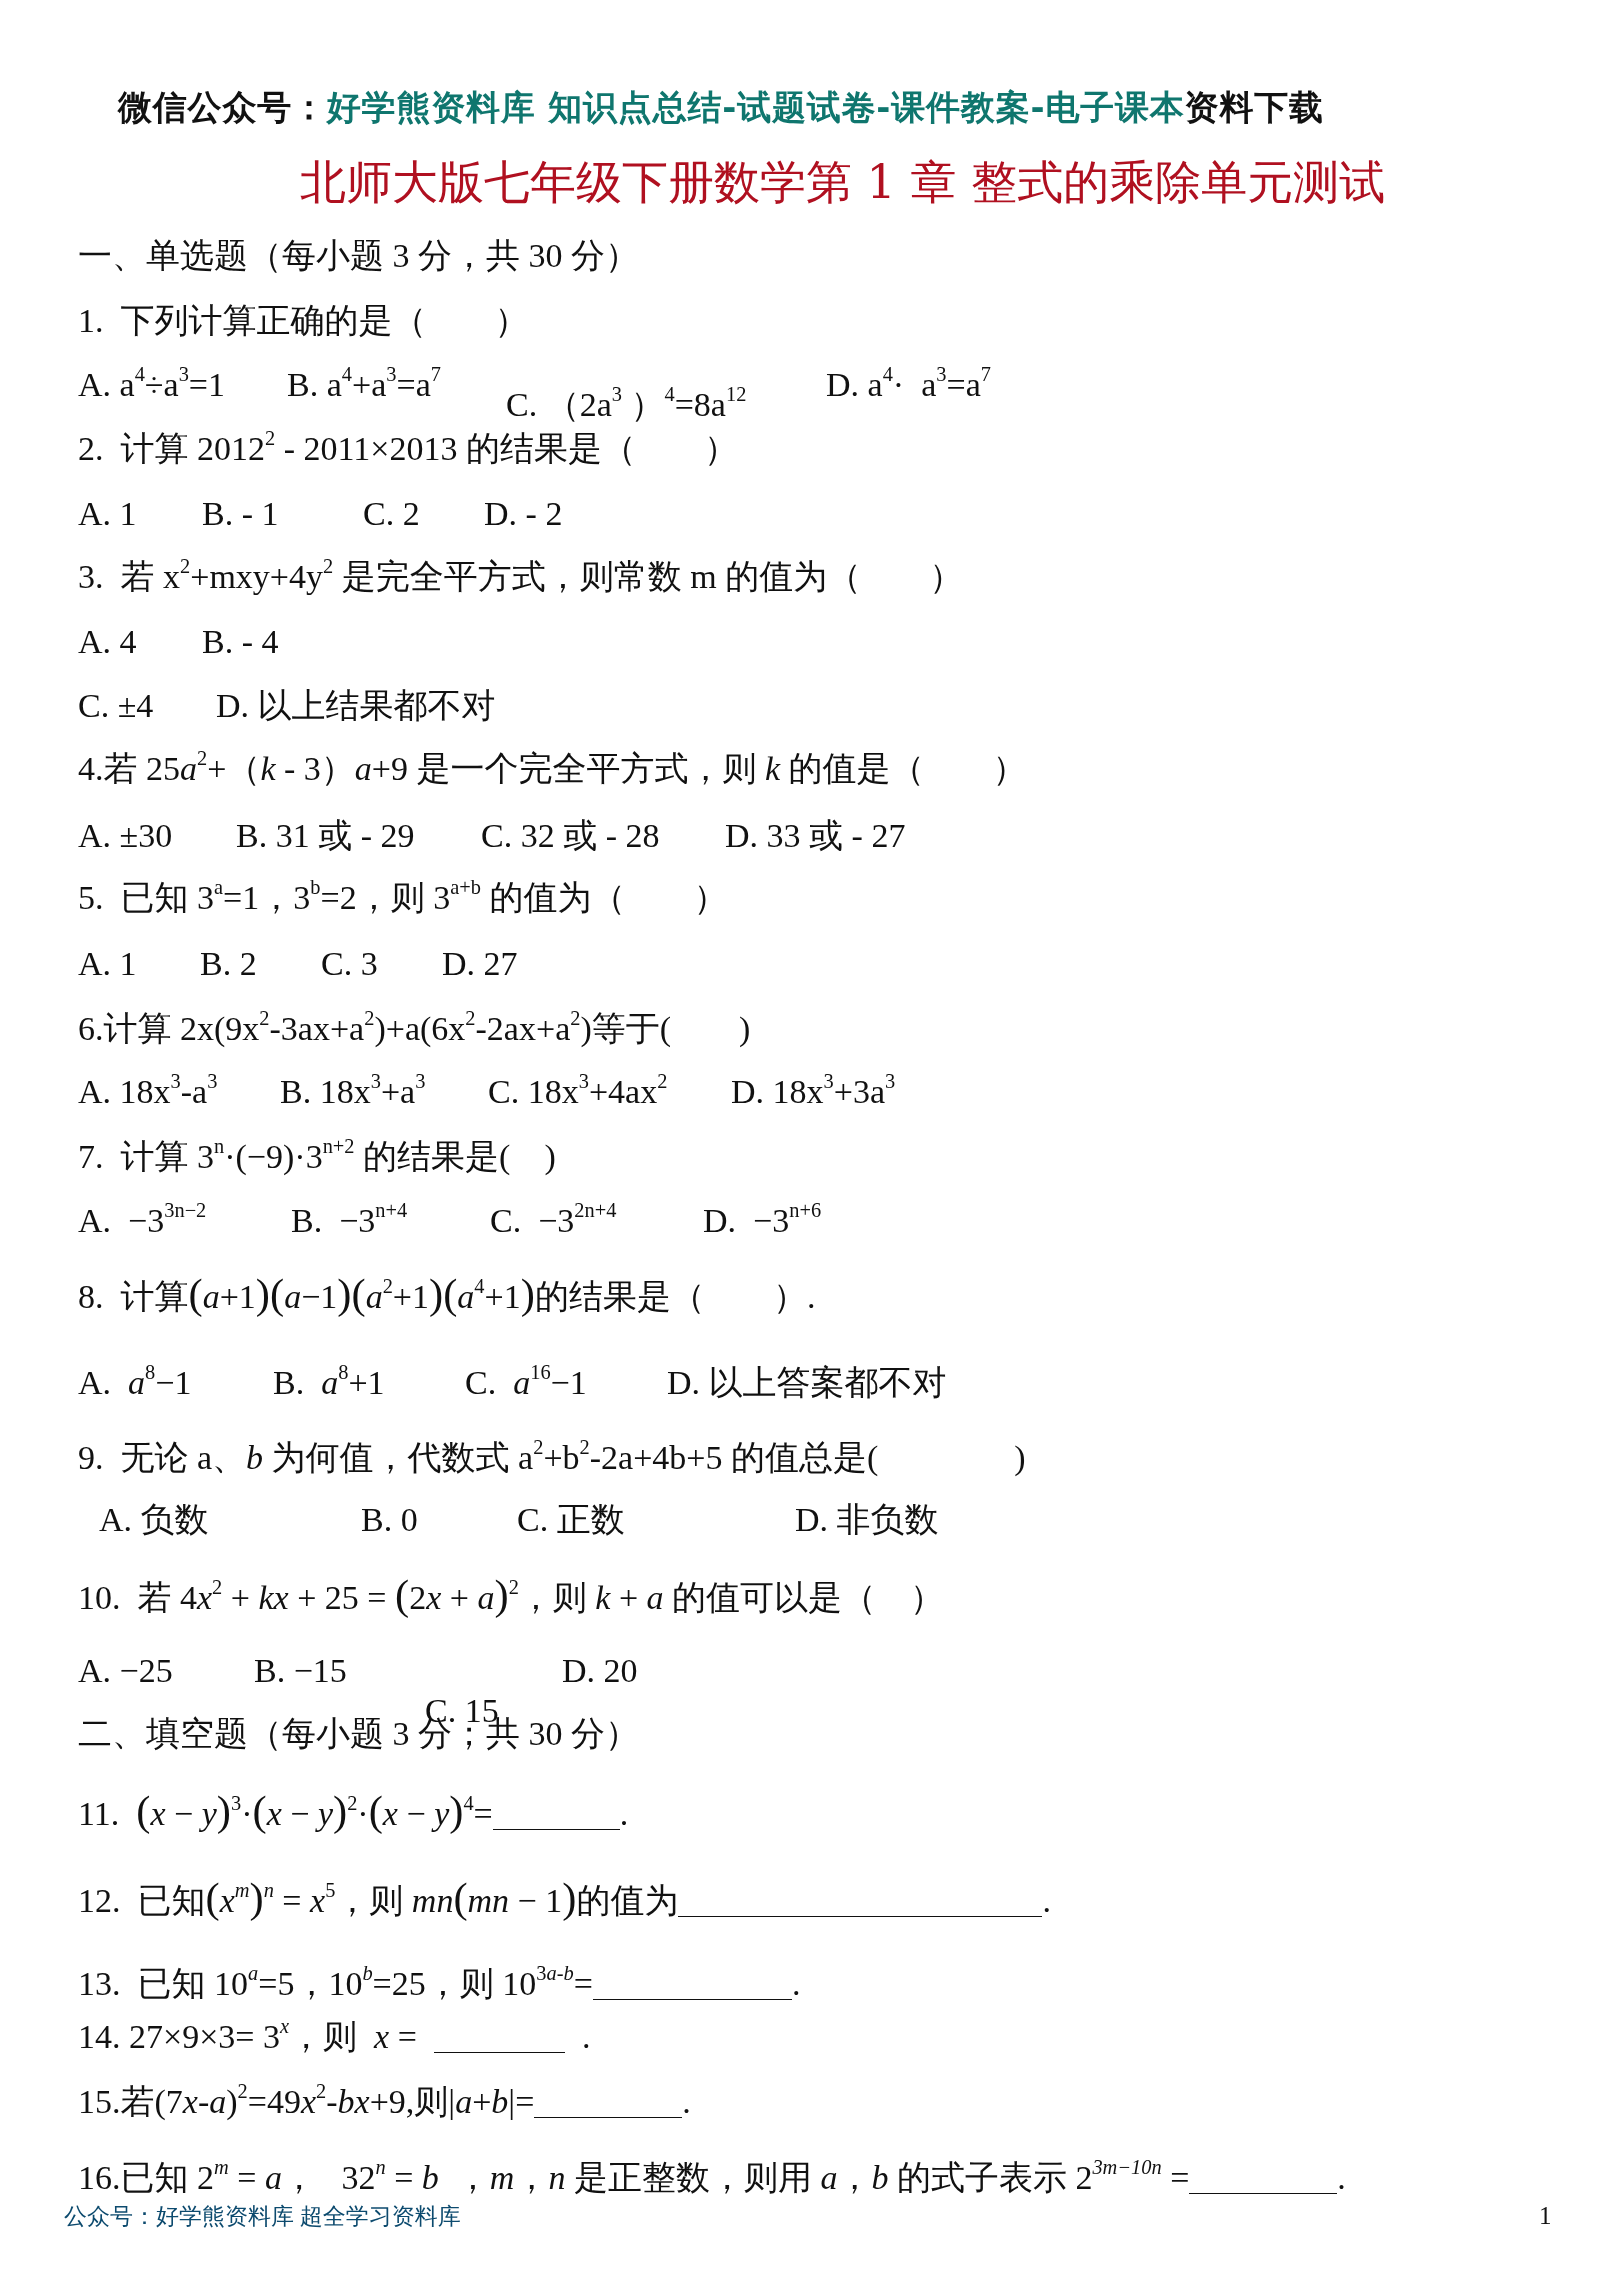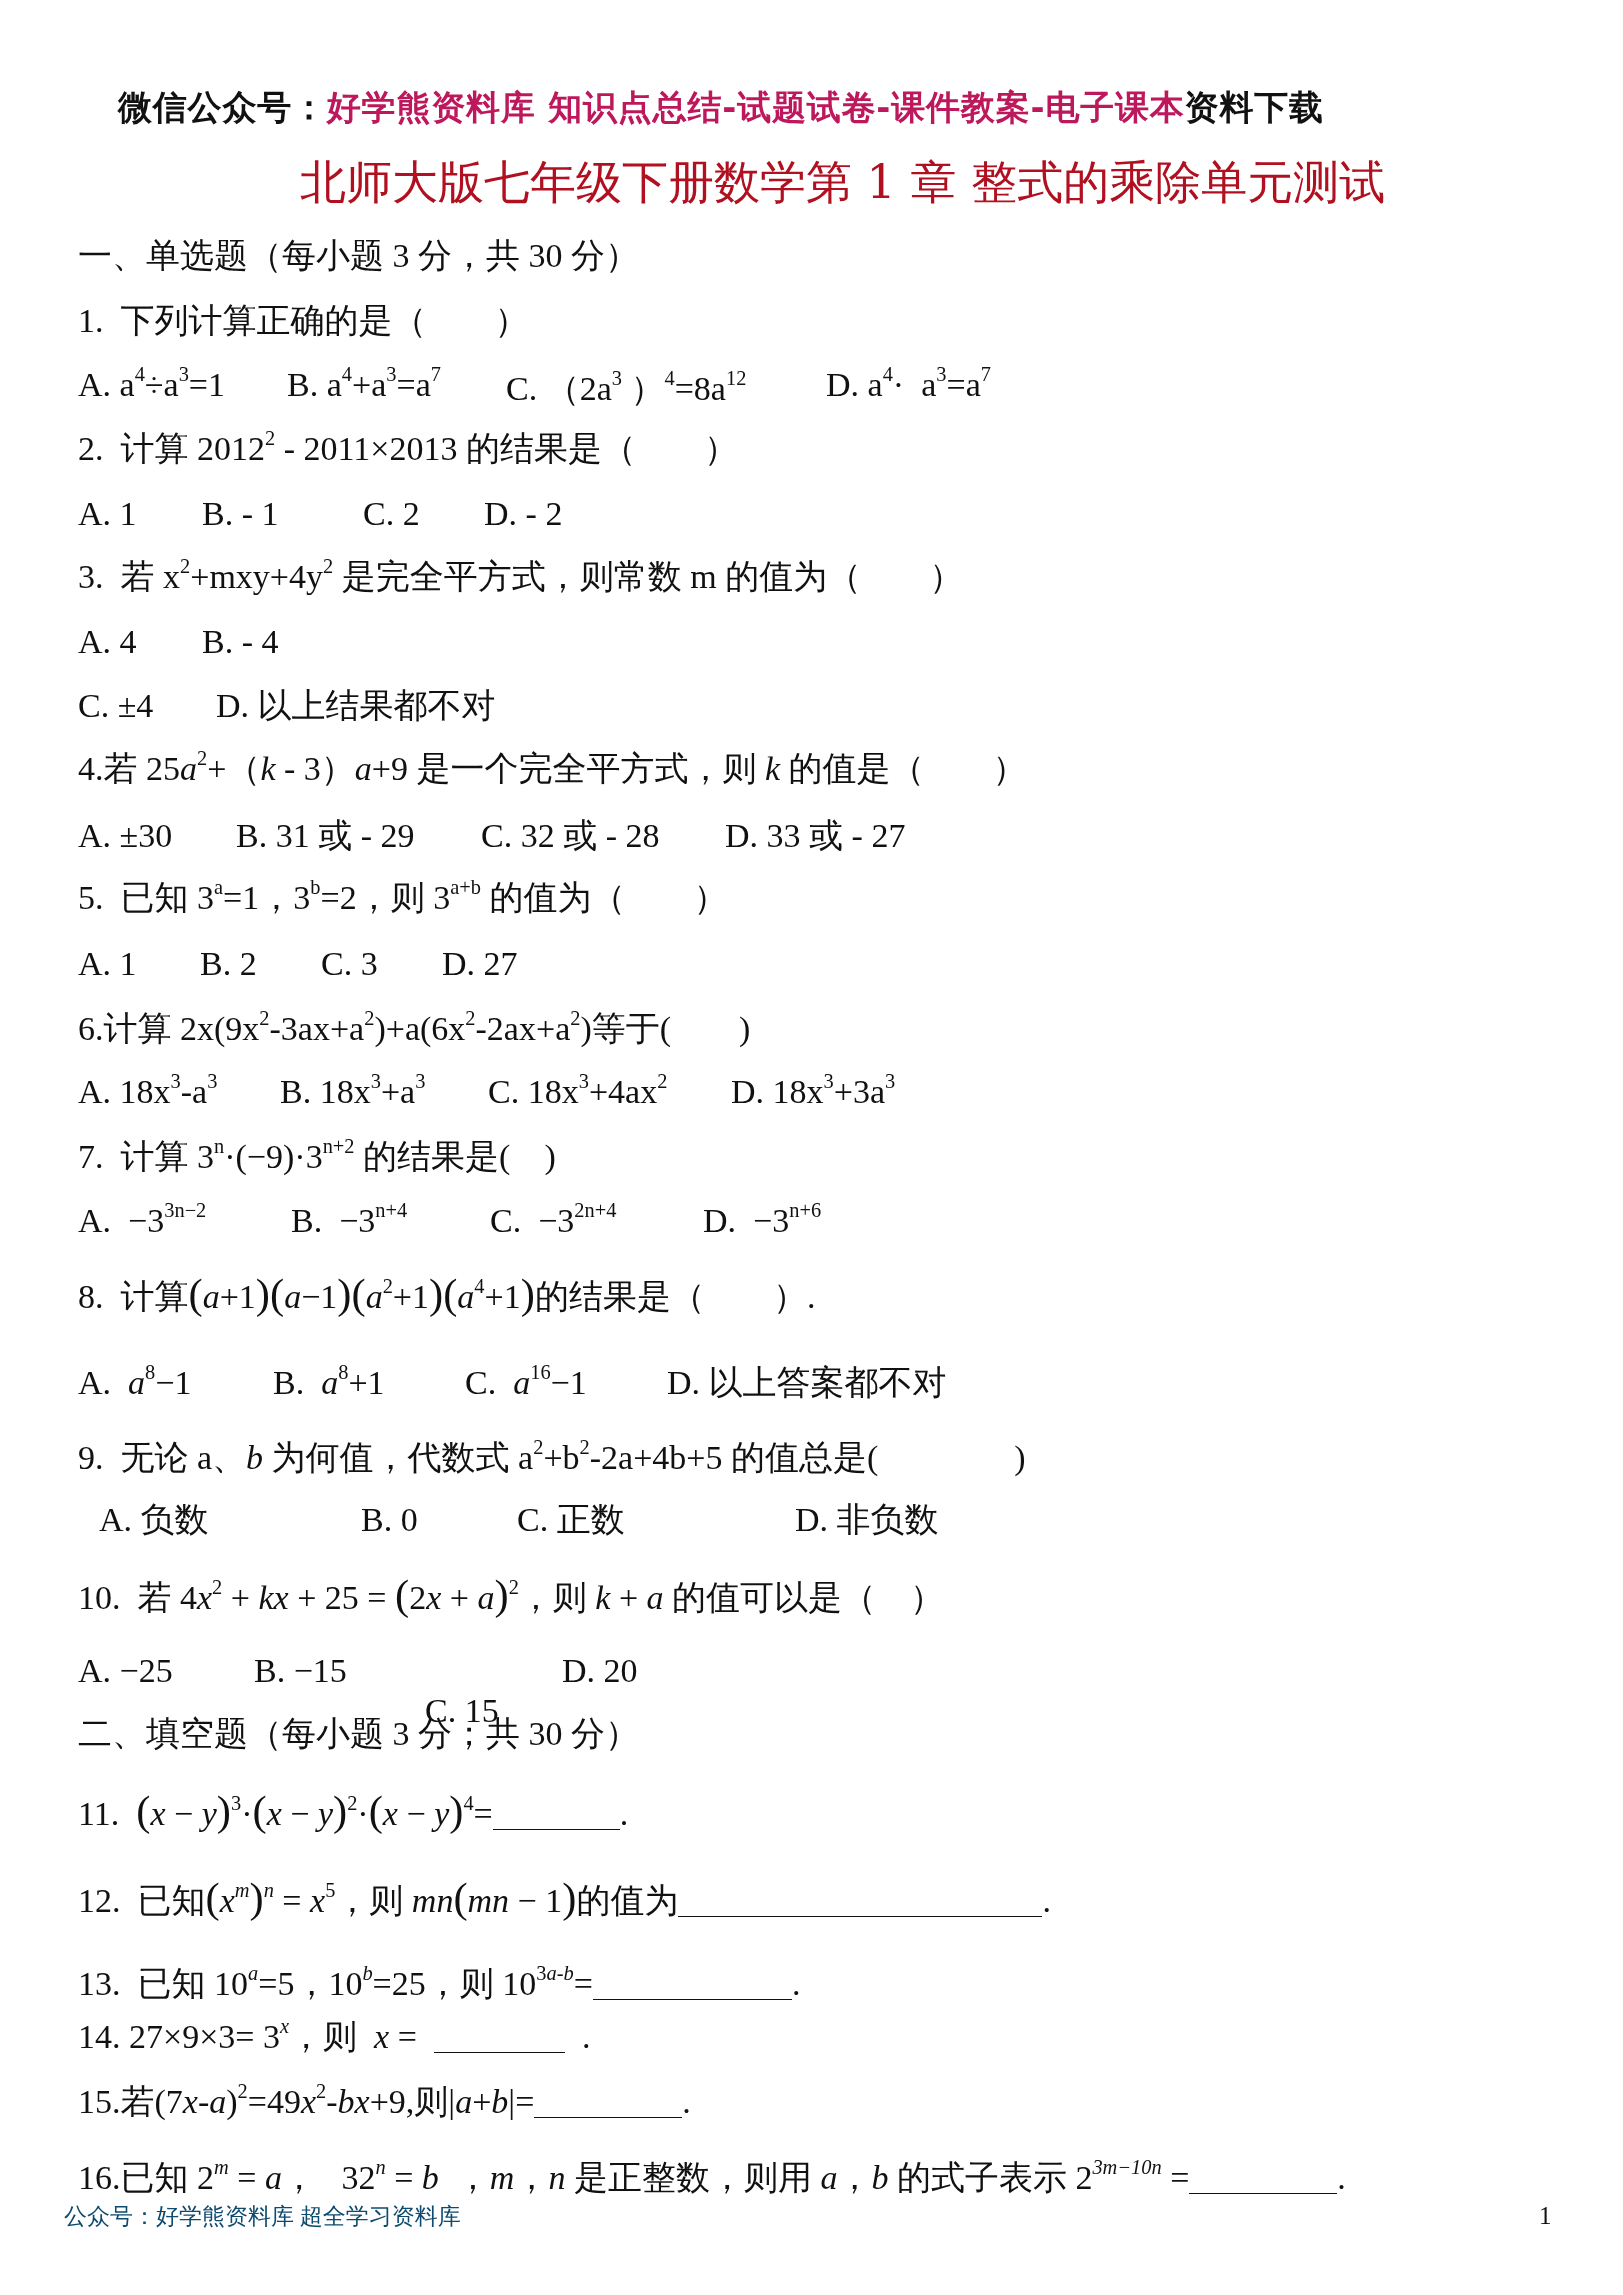--- a/index.html
+++ b/index.html
@@ -5,21 +5,21 @@
   html, body { margin: 0; padding: 0; background: #ffffff; }
   body { width: 1623px; height: 2295px; position: relative; overflow: hidden;
          font-family: "Liberation Serif", "DejaVu Serif", serif; color: #111; }
   .line { position: absolute; left: 78px; font-size: 34px; line-height: 41px; white-space: nowrap; }
   .opt { position: absolute; font-size: 34px; line-height: 41px; white-space: nowrap; }
   sup { font-size: 0.6em; line-height: 0; vertical-align: 0.75em; }
   .it { font-style: italic; }
   .watermark { position: absolute; left: 118px; top: 85px; font-family: "DejaVu Sans", sans-serif;
                font-weight: 900; font-size: 34px; line-height: 44px; white-space: nowrap; letter-spacing: 0.8px; }
   .wm-black { color: #111111; }
-  .wm-red { color: #be185d; }
+  .wm-red { color: #0f766e; }
   .title { position: absolute; left: 300px; top: 156px; font-size: 46px; line-height: 52px;
            color: #b01020; white-space: nowrap; font-family: "DejaVu Serif", serif; }
   .section { font-weight: normal; }
   .blank { display: inline-block; border-bottom: 1.7px solid #111; height: 29px; vertical-align: -5px; }
   .footer { position: absolute; left: 64px; top: 2202px; font-size: 23px; line-height: 29px; color: #0c4a6e; white-space: nowrap; }
   .pagenum { position: absolute; left: 1539px; top: 2201px; font-size: 25px; line-height: 29px; }
   .big { font-size: 1.25em; }
 </style>
 </head>
 <body>
@@ -28,21 +28,21 @@
   <span class="wm-black">微信公众号：</span><span class="wm-red">好学熊资料库  知识点总结-试题试卷-课件教案-电子课本</span><span class="wm-black">资料下载</span>
 </div>
 
 <div class="title">北师大版七年级下册数学第 1 章  整式的乘除单元测试</div>
 
 <div class="line section" style="top:235px;">一、单选题（每小题 3 分，共 30 分）</div>
 
 <div class="line" style="top:300px;">1.&nbsp; 下列计算正确的是（　　）</div>
 <div class="opt" style="left:78px; top:364px;">A. a<sup>4</sup>÷a<sup>3</sup>=1</div>
 <div class="opt" style="left:287px; top:364px;">B. a<sup>4</sup>+a<sup>3</sup>=a<sup>7</sup></div>
-<div class="opt" style="left:506px; top:368px;">C. （2a<sup>3</sup> ）<sup>4</sup>=8a<sup>12</sup></div>
+<div class="opt" style="left:506px; top:384px;">C. （2a<sup>3</sup> ）<sup>4</sup>=8a<sup>12</sup></div>
 <div class="opt" style="left:826px; top:364px;">D. a<sup>4</sup>·&nbsp; a<sup>3</sup>=a<sup>7</sup></div>
 
 <div class="line" style="top:428px;">2.&nbsp; 计算 2012<sup>2</sup> - 2011×2013 的结果是（　　）</div>
 <div class="opt" style="left:78px; top:493px;">A. 1</div>
 <div class="opt" style="left:202px; top:493px;">B.  - 1</div>
 <div class="opt" style="left:363px; top:493px;">C. 2</div>
 <div class="opt" style="left:484px; top:493px;">D.  - 2</div>
 
 <div class="line" style="top:556px;">3.&nbsp; 若 x<sup>2</sup>+mxy+4y<sup>2</sup> 是完全平方式，则常数 m 的值为（　　）</div>
 <div class="opt" style="left:78px; top:621px;">A. 4</div>

